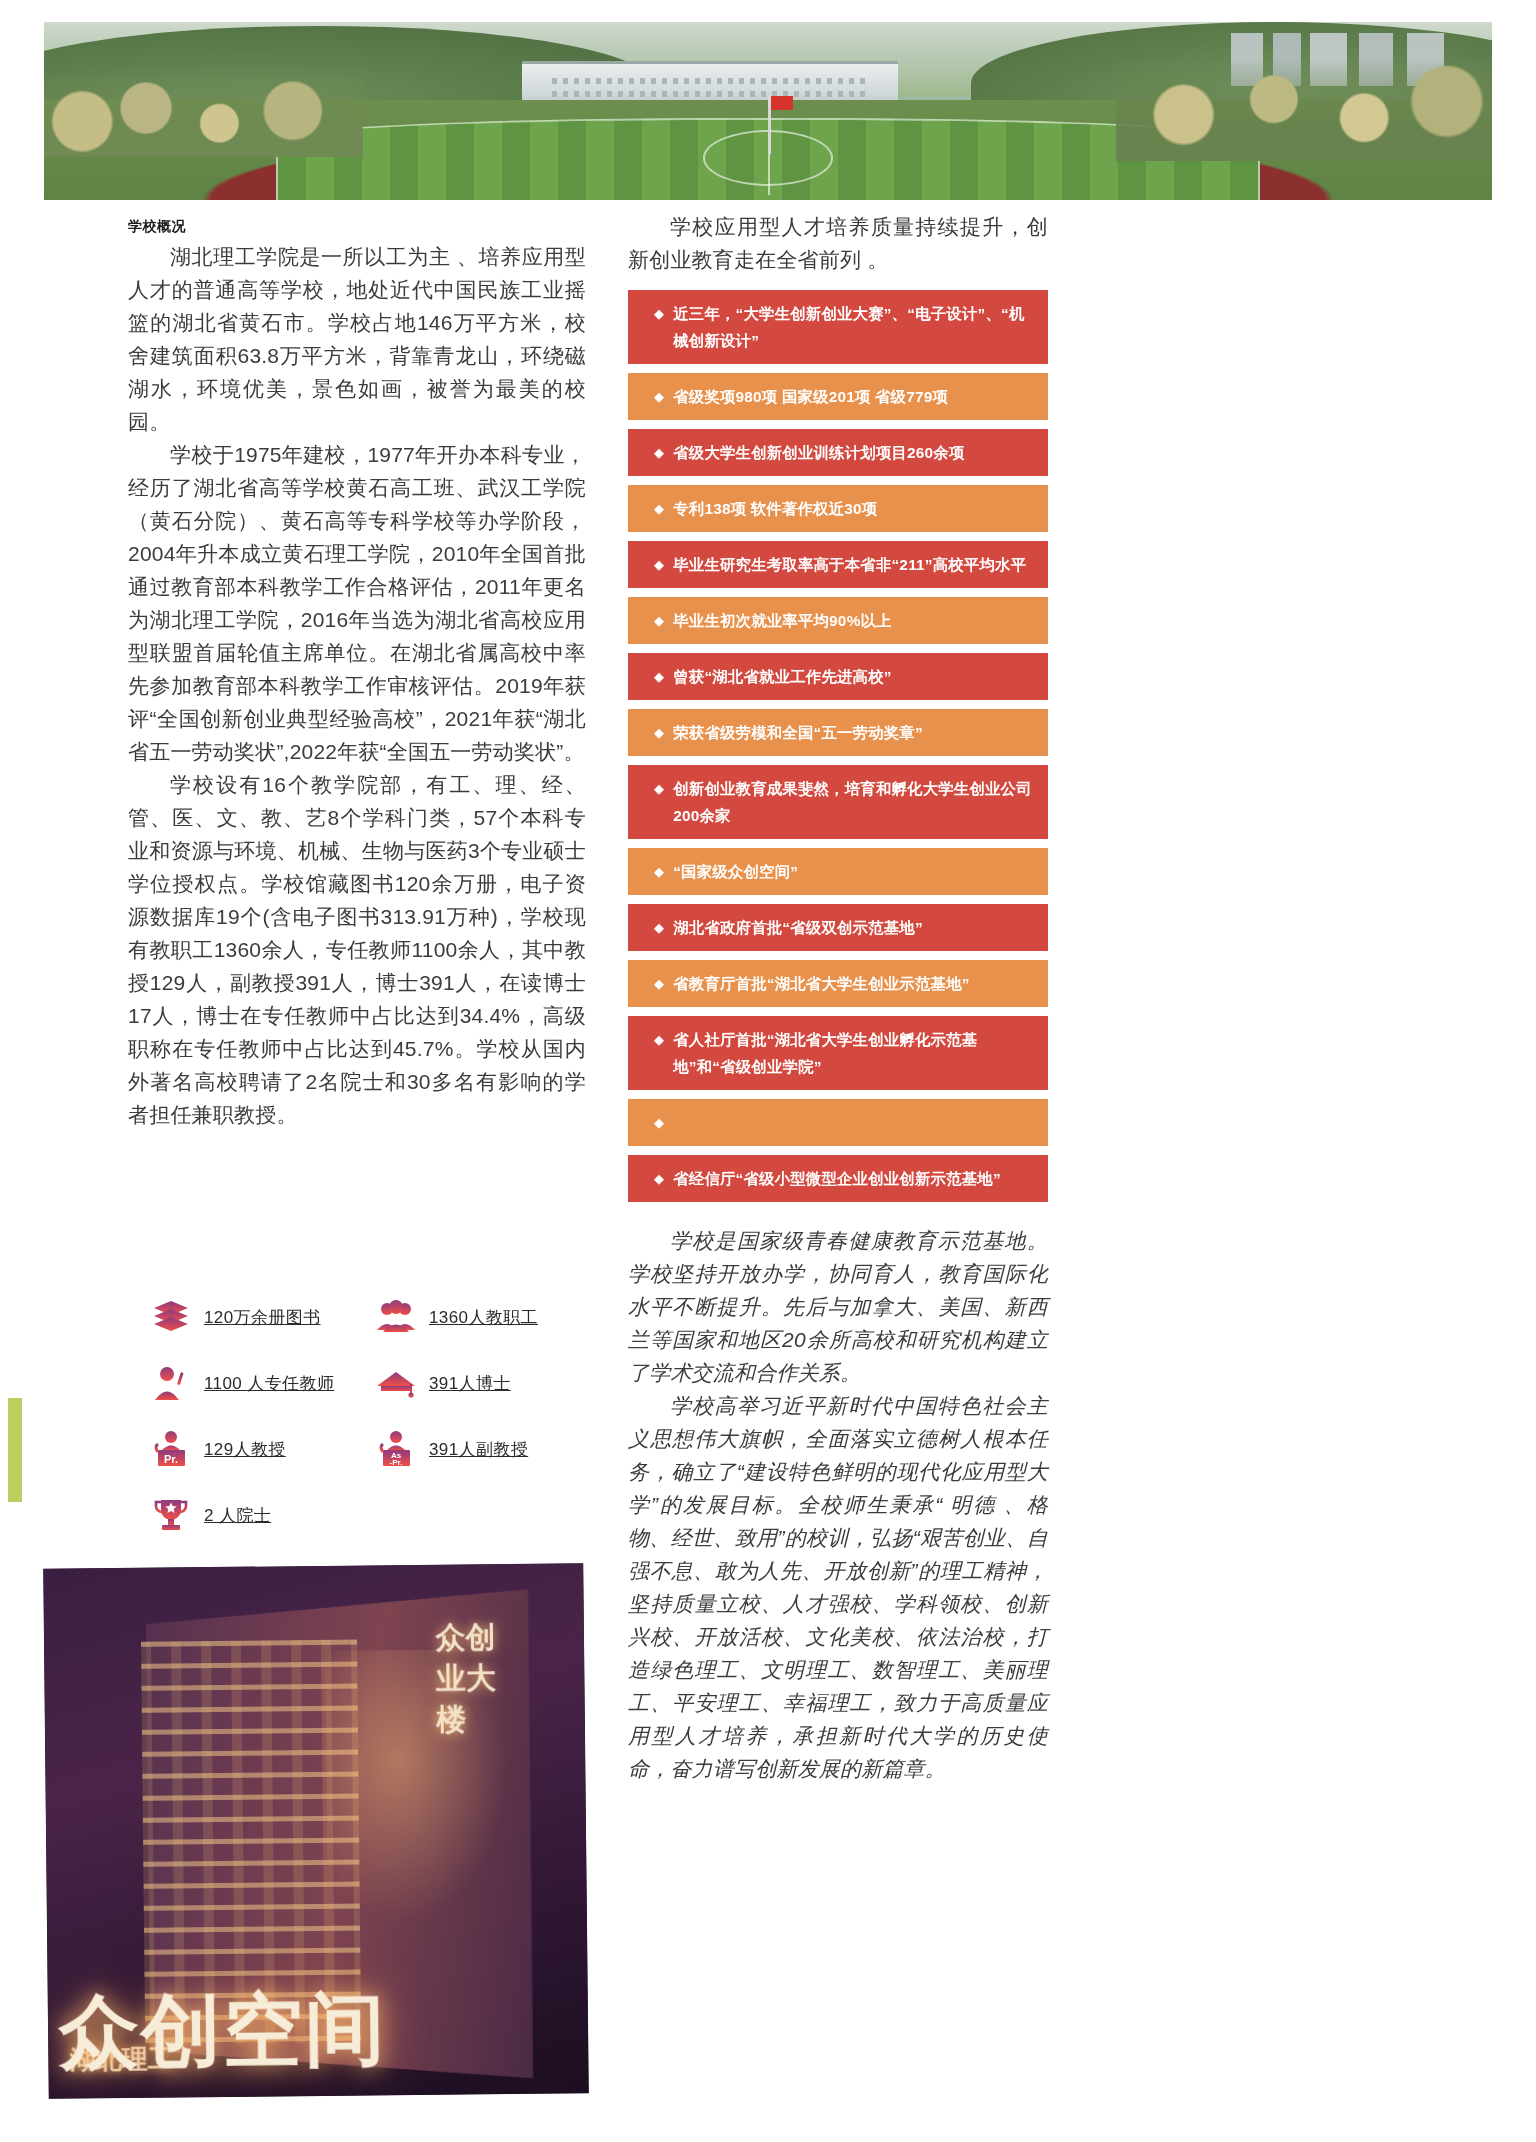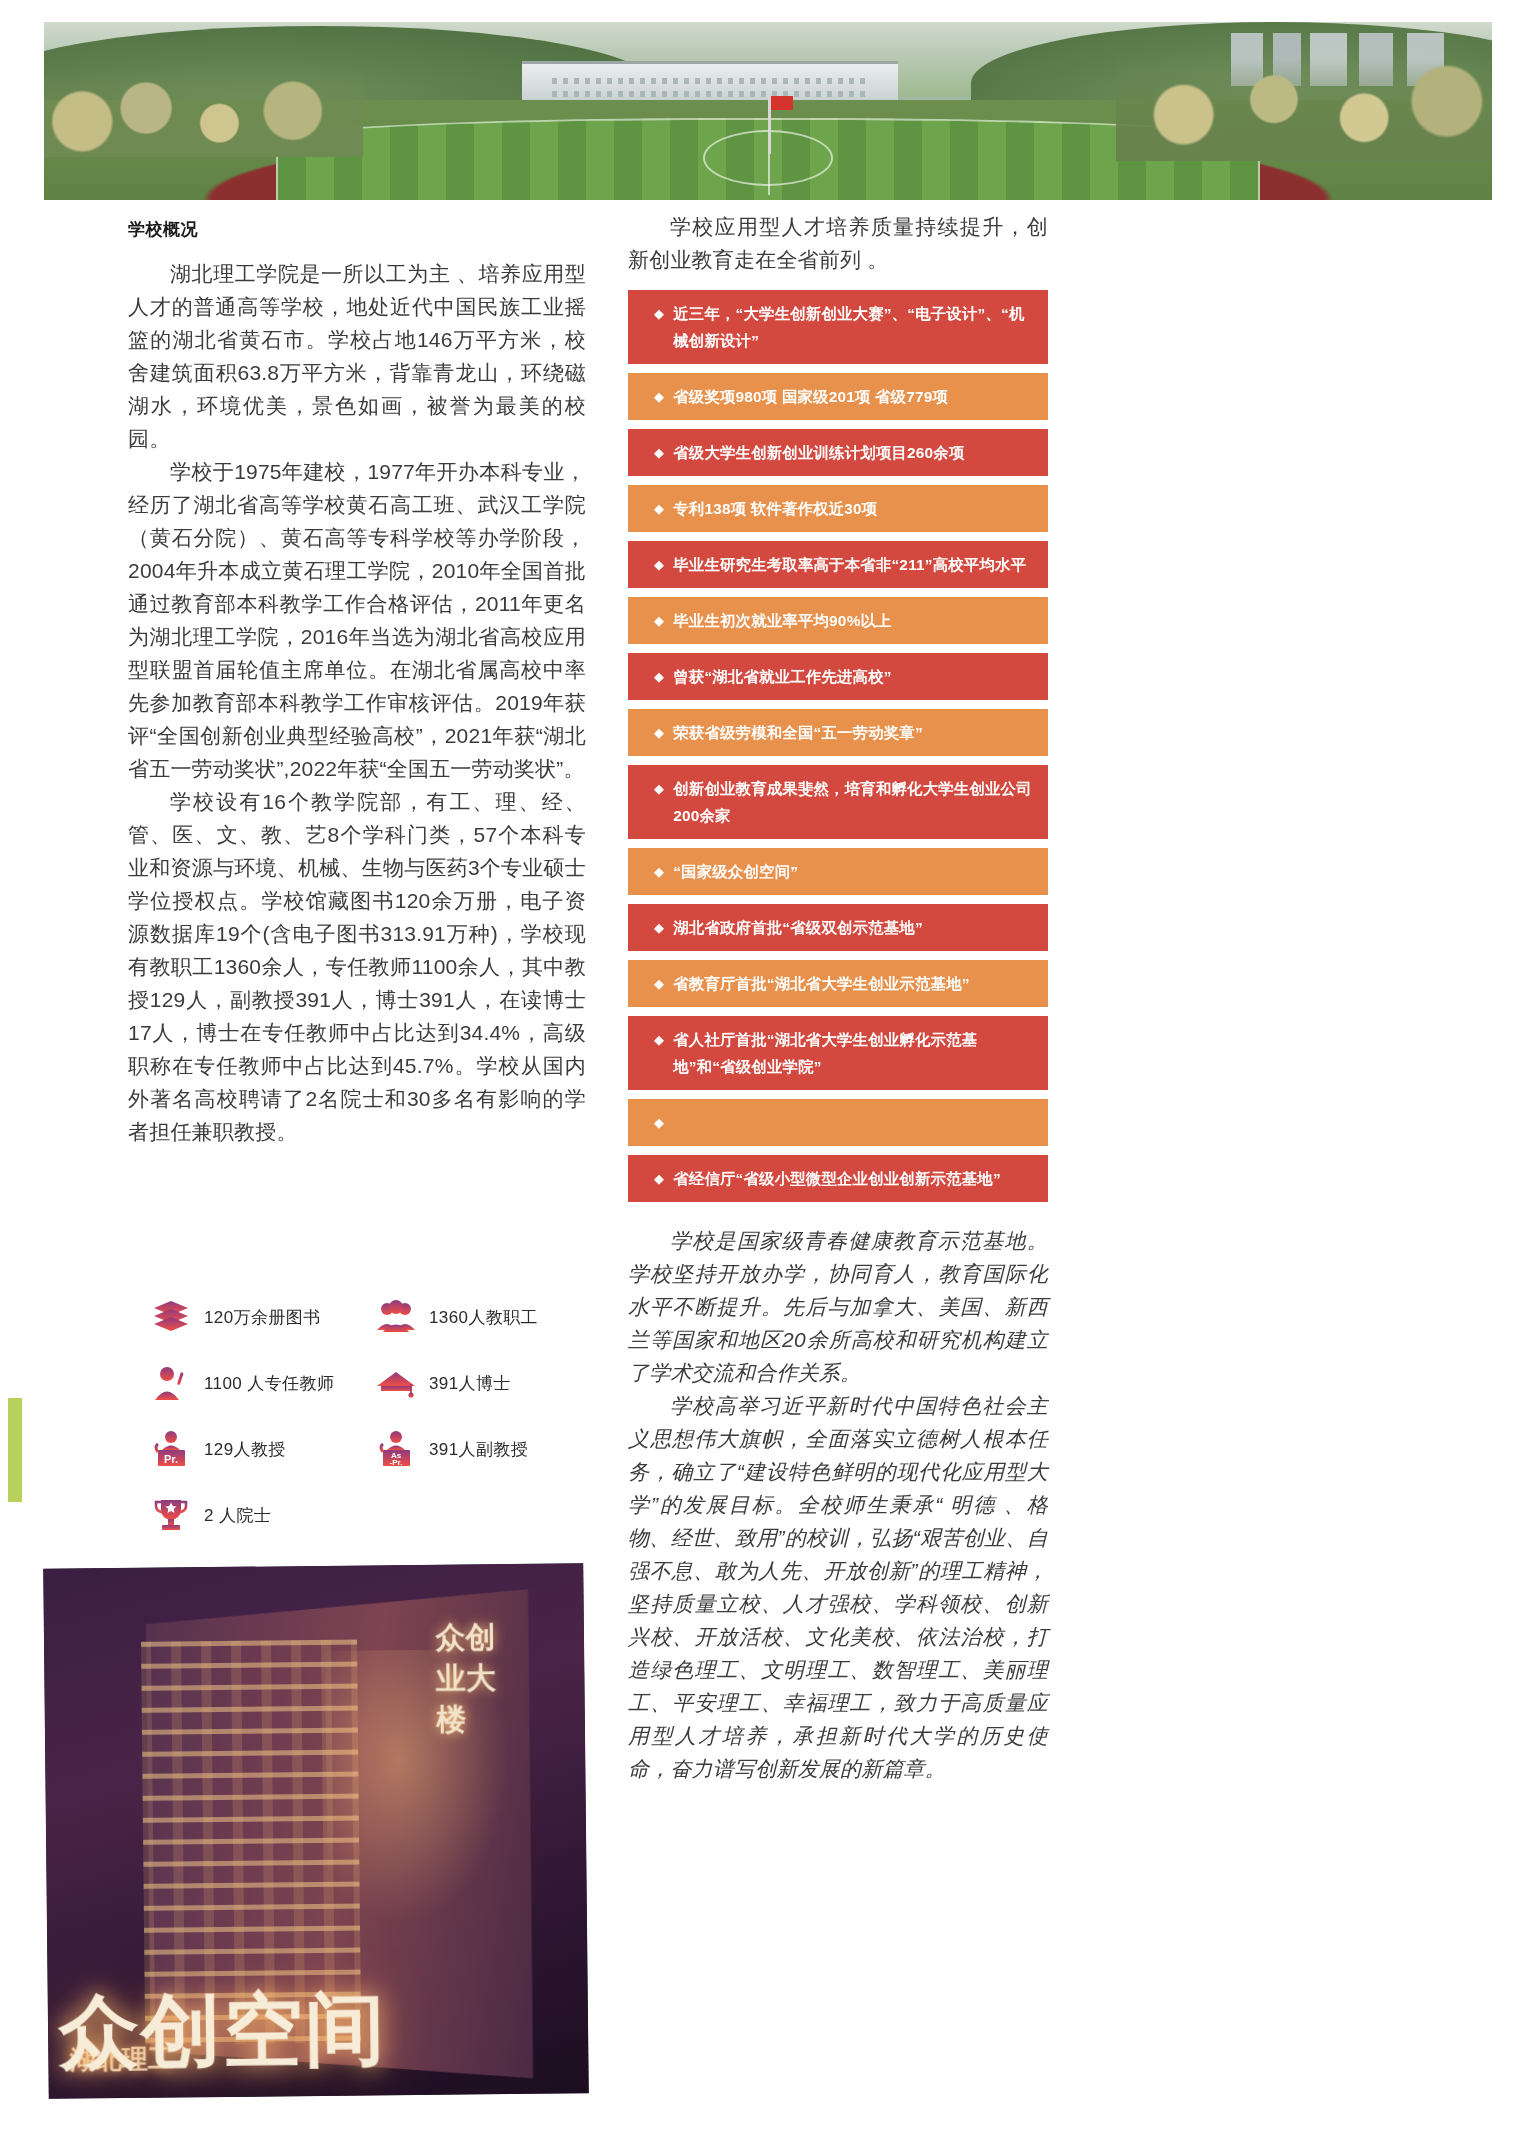--- a/index.html
+++ b/index.html
@@ -115,25 +115,25 @@
     width: 458px;
   }
   .col-right {
     position: absolute;
     left: 628px;
     top: 210px;
     width: 420px;
   }
 
   .section-title {
-    font-size: 17px;
+    font-size: 14px;
     font-weight: bold;
     color: #1c1c1c;
     letter-spacing: .5px;
-    margin-bottom: 16px;
+    margin-bottom: 4px;
     font-family: Liberation Mono, monospace;
   }
 
   p.body {
     font-size: 21px;
     line-height: 33px;
     color: #3b3b3b;
     text-align: justify;
     text-justify: inter-ideograph;
     text-indent: 2em;
@@ -164,20 +164,21 @@
     margin-right: 12px;
     flex: 0 0 42px;
     position: relative;
   }
   .stat-icon svg { display:block; width:100%; height:100%; }
   .stat-label {
     font-size: 17px;
     color: #2b2b2b;
     letter-spacing: .4px;
     white-space: nowrap;
+    text-decoration: underline;
   }
 
   
   .night-photo {
     position: absolute;
     left: 46px;
     top: 1566px;
     width: 540px;
     height: 530px;
     overflow: hidden;

